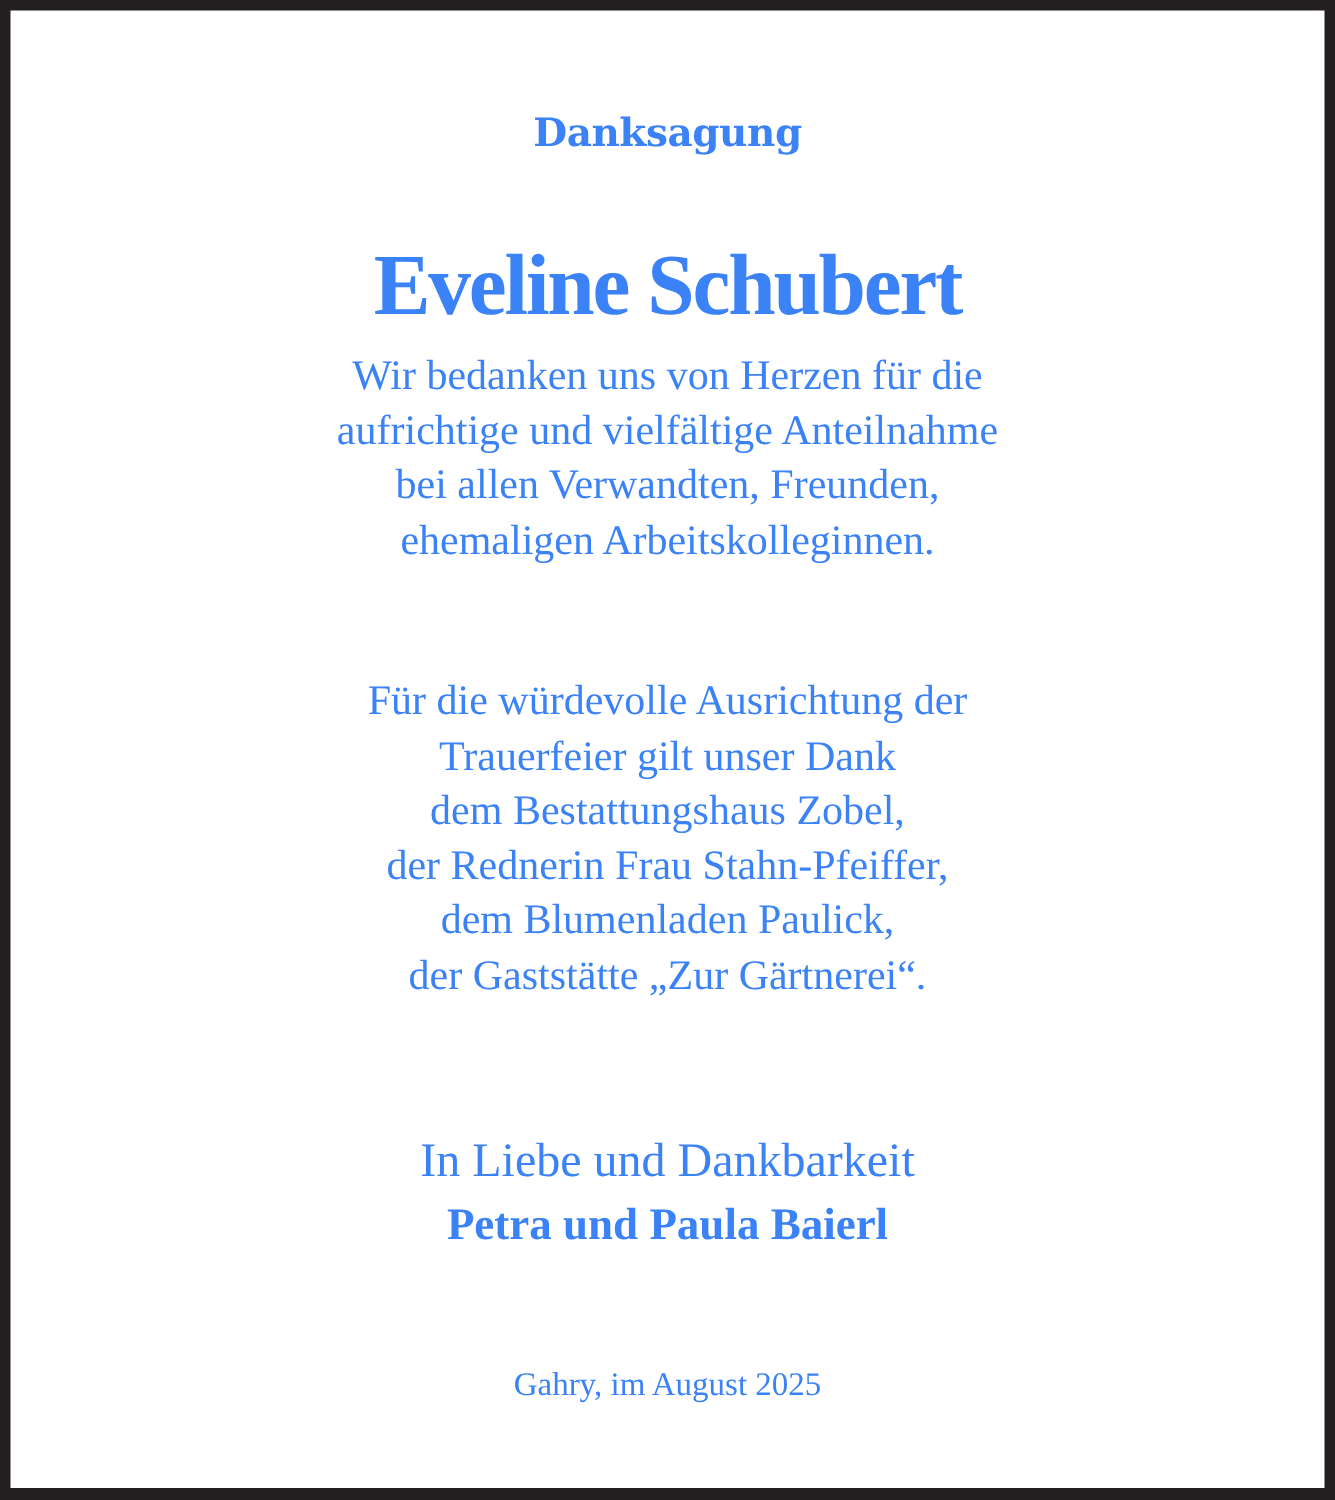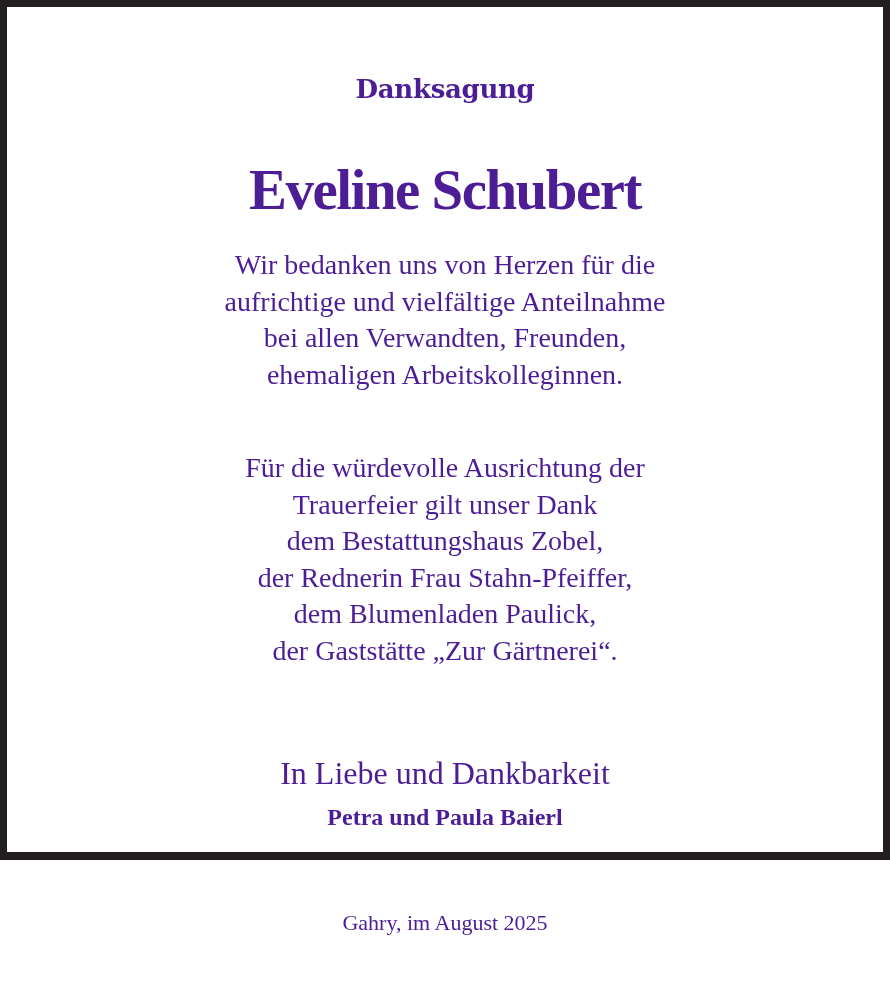--- a/index.html
+++ b/index.html
@@ -8,27 +8,27 @@
       background: #ffffff;
     }
     body {
       width: 890px;
       height: 1000px;
       overflow: hidden;
     }
     .frame {
       box-sizing: border-box;
       width: 890px;
-      height: 860px;
+      height: 1000px;
       border-style: solid;
       border-color: #231f20;
       border-width: 7px 7px 8px 7px;
       background: #ffffff;
       position: relative;
-      color: #4c1d95;
+      color: #3b82f6;
       font-family: "DejaVu Serif", "Liberation Serif", serif;
       text-align: center;
     }
     .heading {
       position: absolute;
       left: 0; right: 0;
       top: 66px;
       font-size: 26px;
       font-weight: bold;
       line-height: 32px;
@@ -45,36 +45,36 @@
       font-family: "Liberation Serif", serif;
       transform: scaleX(0.98);
     }
     .para {
       position: absolute;
       left: 0; right: 0;
       font-size: 28px;
       line-height: 36.5px;
       font-family: "Liberation Serif", serif;
     }
-    .para1 { top: 240px; }
+    .para1 { top: 226px; }
     .para2 { top: 443px; }
     .para .line { display: block; white-space: nowrap; }
     .closing {
       position: absolute;
       left: 0; right: 0;
       top: 748px;
       font-size: 32px;
       line-height: 36px;
       font-family: "Liberation Serif", serif;
     }
     .signers {
       position: absolute;
       left: 0; right: 0;
       top: 792px;
-      font-size: 24px;
+      font-size: 30px;
       line-height: 36px;
       font-weight: bold;
       font-family: "Liberation Serif", serif;
     }
     .place-date {
       position: absolute;
       left: 0; right: 0;
       top: 898px;
       font-size: 22px;
       line-height: 36px;

